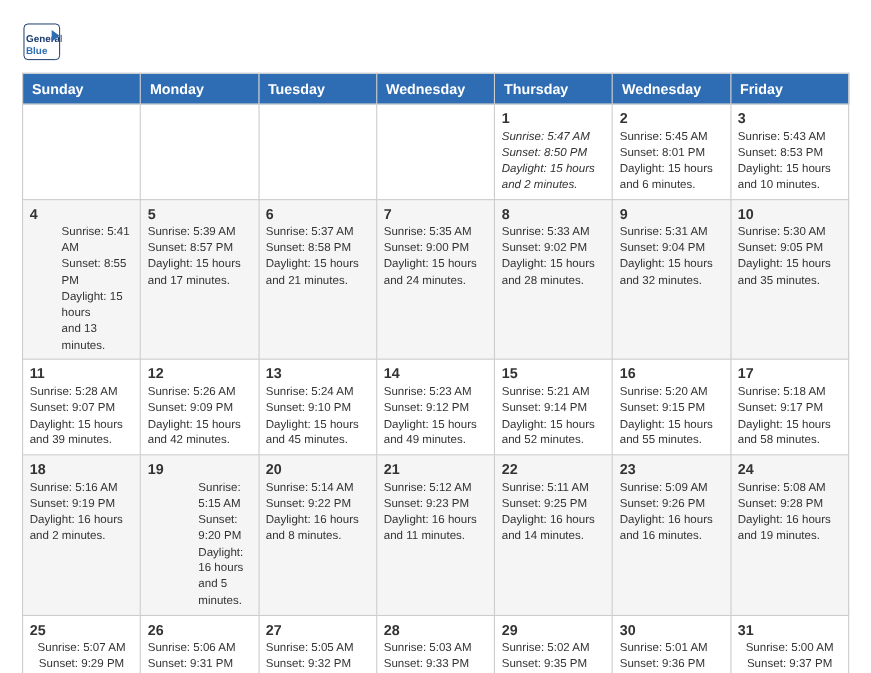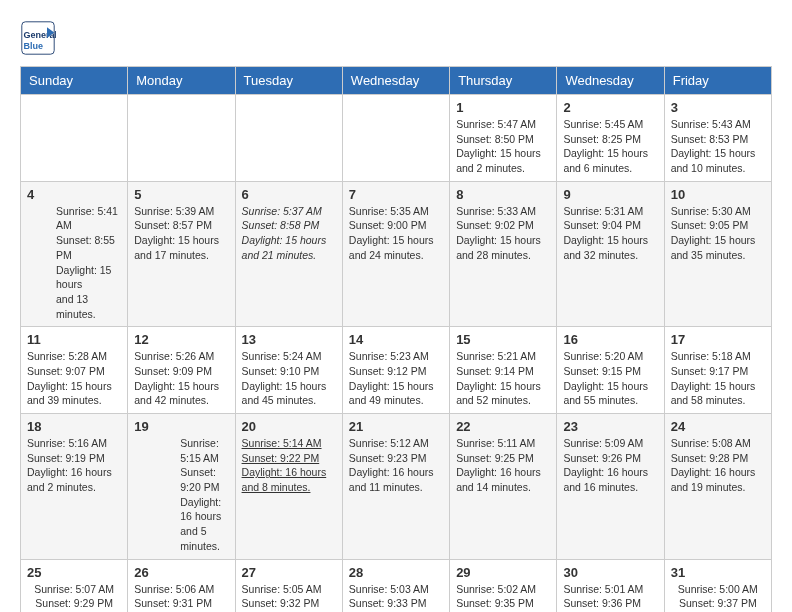--- a/index.html
+++ b/index.html
@@ -44,21 +44,21 @@
       color: #444;
     }
     .calendar {
       width: 100%;
       border-collapse: collapse;
     }
     .calendar th {
       background: #2e6db4;
       color: #fff;
       font-size: 13px;
-      font-weight: normal;
+      font-weight: bold;
       padding: 6px 8px;
       text-align: left;
       border: 1px solid #ccc;
     }
     .calendar td {
       vertical-align: top;
       border: 1px solid #ccc;
       padding: 5px 6px;
       width: calc(100% / 7);
       font-size: 11px;
@@ -119,29 +119,29 @@
       </tr>
   </thead>
   <tbody>
   <tr>
         <td class="empty-cell"></td>
         <td class="empty-cell"></td>
         <td class="empty-cell"></td>
         <td class="empty-cell"></td>
         <td>
           <span class="day-num">1</span>
-          <div class="day-info" style="white-space: pre-line;">Sunrise: 5:47 AM
+          <div class="day-info" style="white-space: pre-line; font-style: italic;">Sunrise: 5:47 AM
 Sunset: 8:50 PM
 Daylight: 15 hours
 and 2 minutes.</div>
         </td>
         <td>
           <span class="day-num">2</span>
           <div class="day-info" style="white-space: pre-line;">Sunrise: 5:45 AM
-Sunset: 8:25 PM
+Sunset: 8:01 PM
 Daylight: 15 hours
 and 6 minutes.</div>
         </td>
         <td>
           <span class="day-num">3</span>
           <div class="day-info" style="white-space: pre-line;">Sunrise: 5:43 AM
 Sunset: 8:53 PM
 Daylight: 15 hours
 and 10 minutes.</div>
         </td>
@@ -156,21 +156,21 @@
         </td>
         <td>
           <span class="day-num">5</span>
           <div class="day-info" style="white-space: pre-line;">Sunrise: 5:39 AM
 Sunset: 8:57 PM
 Daylight: 15 hours
 and 17 minutes.</div>
         </td>
         <td>
           <span class="day-num">6</span>
-          <div class="day-info" style="white-space: pre-line; font-style: italic;">Sunrise: 5:37 AM
+          <div class="day-info" style="white-space: pre-line;">Sunrise: 5:37 AM
 Sunset: 8:58 PM
 Daylight: 15 hours
 and 21 minutes.</div>
         </td>
         <td>
           <span class="day-num">7</span>
           <div class="day-info" style="white-space: pre-line;">Sunrise: 5:35 AM
 Sunset: 9:00 PM
 Daylight: 15 hours
 and 24 minutes.</div>
@@ -258,21 +258,21 @@
         </td>
         <td>
           <span class="day-num">19</span>
           <div class="day-info" style="white-space: pre-line; margin-left: 46px;">Sunrise: 5:15 AM
 Sunset: 9:20 PM
 Daylight: 16 hours
 and 5 minutes.</div>
         </td>
         <td>
           <span class="day-num">20</span>
-          <div class="day-info" style="white-space: pre-line; text-decoration: underline;">Sunrise: 5:14 AM
+          <div class="day-info" style="white-space: pre-line;">Sunrise: 5:14 AM
 Sunset: 9:22 PM
 Daylight: 16 hours
 and 8 minutes.</div>
         </td>
         <td>
           <span class="day-num">21</span>
           <div class="day-info" style="white-space: pre-line;">Sunrise: 5:12 AM
 Sunset: 9:23 PM
 Daylight: 16 hours
 and 11 minutes.</div>

